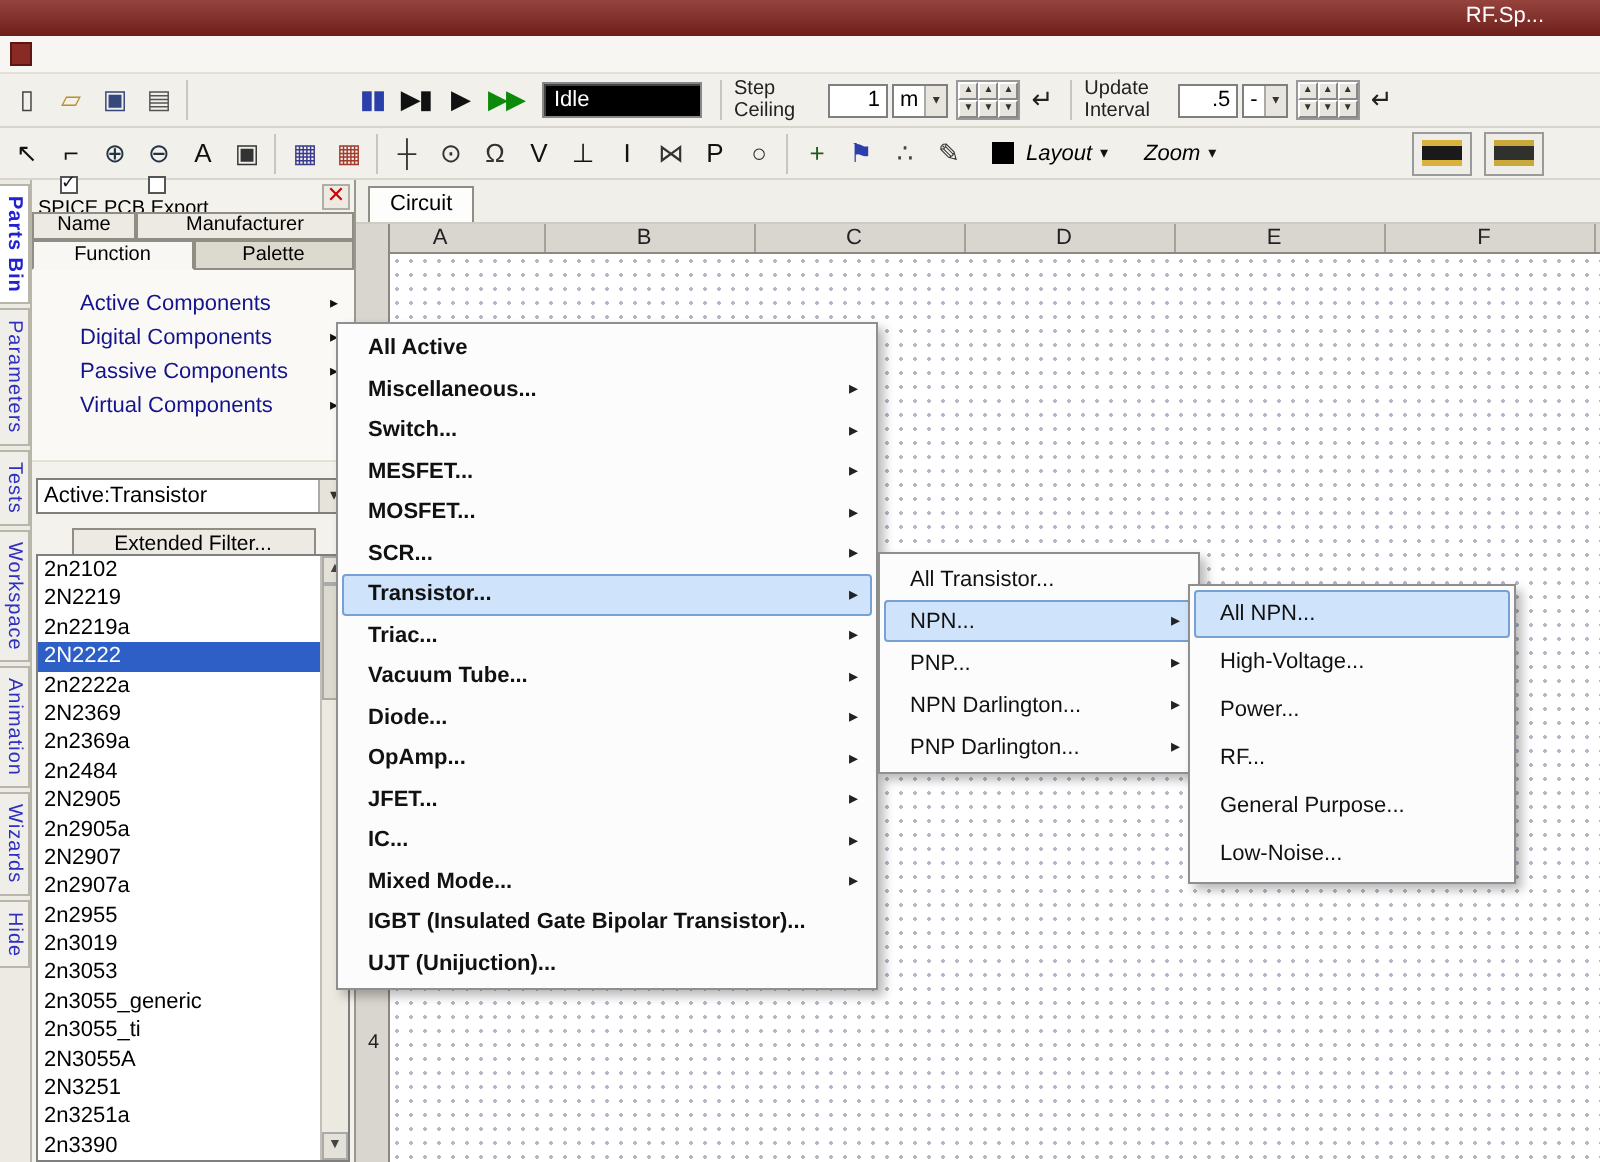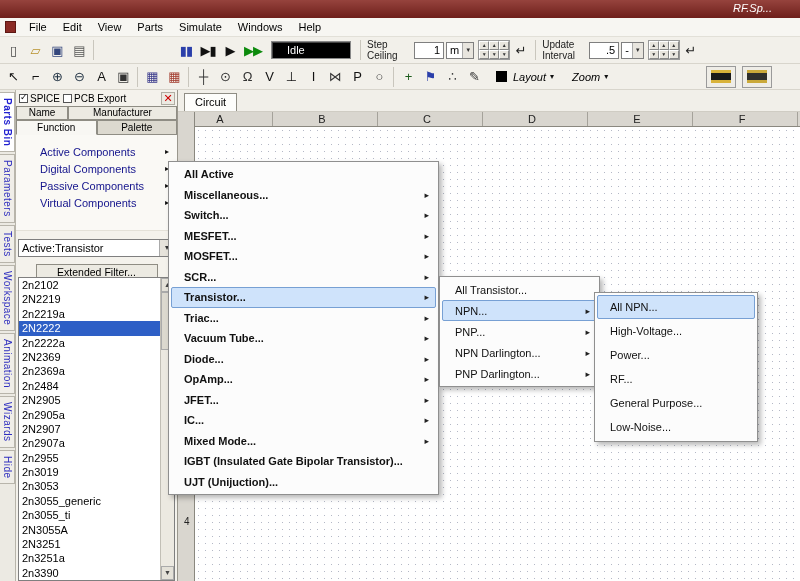--- a/index.html
+++ b/index.html
@@ -1,37 +1,37 @@
 <!DOCTYPE html>
 <html><head>
 <meta charset="utf-8">
 <style>
   *{margin:0;padding:0;box-sizing:border-box;}
   html,body{width:800px;height:581px;overflow:hidden;}
   body{font-family:"Liberation Sans","DejaVu Sans",sans-serif;font-size:11px;color:#000;background:#f3f1ec;position:relative;}
 
   
   .titlebar{position:absolute;left:0;top:0;width:800px;height:18px;background:linear-gradient(#96433d,#6e1f1b);color:#fff;}
-  .titlebar .title{position:absolute;right:28px;top:2px;font-size:11px;font-style:italic;}
+  .titlebar .title{position:absolute;right:28px;top:2px;font-size:11px;}
 
   
   .menubar{position:absolute;left:0;top:18px;width:800px;height:19px;background:#f7f6f2;border-bottom:1px solid #e2e0d8;display:flex;align-items:center;padding-left:2px;}
   .app-icon{width:11px;height:12px;background:#8a2a24;border:1px solid #5d1713;margin:0 5px 0 3px;}
   .menu-items{display:flex;}
   .mb-item{padding:2px 8px;}
 
   
   .toolbar{position:absolute;left:0;width:800px;background:#f2f0ea;border-bottom:1px solid #d8d5cc;display:flex;align-items:center;}
   .t1{top:37px;height:27px;padding:0 2px;}
   .t2{top:64px;height:26px;padding:0 2px;}
   .tgroup{display:flex;align-items:center;}
   .tbtn{height:22px;min-width:22px;border:1px solid transparent;background:transparent;display:flex;align-items:center;justify-content:center;font-size:13px;font-family:inherit;padding:0 2px;color:#333;}
   .tbtn .glyph{pointer-events:none;letter-spacing:-1px;}
   .tsep{width:1px;height:20px;background:#c9c6bd;margin:0 3px;flex:none;}
-  .idle-box{width:80px;height:18px;background:#000;color:#fff;border:1px solid #888;box-shadow:inset 1px 1px 0 #444;padding:2px 15px;font-size:11px;margin:0 6px;}
+  .idle-box{width:80px;height:18px;background:#000;color:#fff;border:1px solid #888;box-shadow:inset 1px 1px 0 #444;padding:2px 5px;font-size:11px;margin:0 6px;}
   .tlabel2{width:44px;font-size:10px;line-height:11px;margin:0 3px;color:#222;}
   .num{width:30px;height:17px;border:1px solid #7f7f7f;font-size:11px;text-align:right;padding:0 3px;font-family:inherit;background:#fff;}
   .mini-combo{display:flex;align-items:center;height:17px;border:1px solid #7f7f7f;background:#fff;margin-left:2px;}
   .mini-combo .val{padding:0 3px;min-width:9px;font-size:11px;}
   .mini-combo .arr{width:11px;height:15px;background:#e8e5de;border-left:1px solid #aaa;font-size:7px;display:flex;align-items:center;justify-content:center;color:#333;}
   .mini-combo .arr::before{content:"▾";}
   .spingrid{display:grid;grid-template-columns:repeat(3,10px);grid-auto-rows:9px;margin-left:4px;border:1px solid #999;background:#e8e5de;}
   .spin{border:1px solid #fff;border-right-color:#888;border-bottom-color:#888;font-size:5px;line-height:6px;text-align:center;color:#333;}
   .spin.up::before{content:"▲";}
   .spin.down::before{content:"▼";}
@@ -49,21 +49,21 @@
   
   .side-tabs{position:absolute;left:0;top:90px;width:16px;bottom:0;background:#eceae3;border-right:1px solid #b8b5ab;display:flex;flex-direction:column;padding-top:2px;}
   .vtab{border:1px solid #b8b5ab;border-left:none;background:#f0eee8;padding:5px 0;margin-bottom:2px;display:flex;justify-content:center;}
   .vtab .vtxt{writing-mode:vertical-rl;font-size:10px;color:#2f2fbf;letter-spacing:.5px;white-space:nowrap;}
   .vtab.active{background:#fff;}
   .vtab.active .vtxt{font-weight:bold;color:#2222d0;}
 
   
   .parts-panel{position:absolute;left:16px;top:90px;width:162px;bottom:0;background:#f4f2ec;border-right:1px solid #9a978d;}
   .pp-head{display:flex;align-items:center;height:16px;font-size:10px;gap:3px;padding:1px 2px 0 3px;}
-  .cb{display:flex;align-items:center;gap:2px;}
+  .cb{display:flex;align-items:center;gap:2px;flex-direction:column;}
   .box{width:9px;height:9px;border:1px solid #555;background:#fff;position:relative;flex:none;}
   .box.checked::before{content:"✓";position:absolute;top:-3px;left:0;font-size:9px;font-weight:bold;color:#111;}
   .close-x{margin-left:auto;color:#c00;font-weight:bold;font-size:11px;border:1px solid #b0ada3;background:#eceae2;width:14px;height:13px;line-height:11px;text-align:center;}
   .pp-btnrow{display:flex;height:14px;}
   .ppbtn{border:1px solid #8f8d84;background:#eceae2;font-size:10px;font-family:inherit;padding:0;line-height:12px;}
   .ppbtn.name{width:52px;}
   .ppbtn.manu{flex:1;}
   .pp-tabs{display:flex;height:15px;align-items:center;}
   .pptab{flex:1;text-align:center;font-size:10px;line-height:13px;border:1px solid #8f8d84;background:#dcd9cf;}
   .pptab.active{background:#f8f7f3;border-bottom-color:#f8f7f3;}
@@ -113,30 +113,20 @@
 </style>
 </head>
 <body>
 
 <div class="titlebar">
   <span class="title">RF.Sp...</span>
 </div>
 
 <div class="menubar">
   <span class="app-icon"></span>
-  <div class="menu-items">
-
-  <span class="mb-item">File</span>
-      <span class="mb-item">Edit</span>
-      <span class="mb-item">View</span>
-      <span class="mb-item">Parts</span>
-      <span class="mb-item">Simulate</span>
-      <span class="mb-item">Windows</span>
-      <span class="mb-item">Help</span>
-    </div>
 </div>
 
 <div class="toolbar t1">
   <div class="tgroup">
 
   <button class="tbtn" style="color: rgb(68, 68, 68);">
         <span class="glyph">▯</span>
       </button>
       <button class="tbtn" style="color: rgb(184, 146, 46);">
         <span class="glyph">▱</span>

